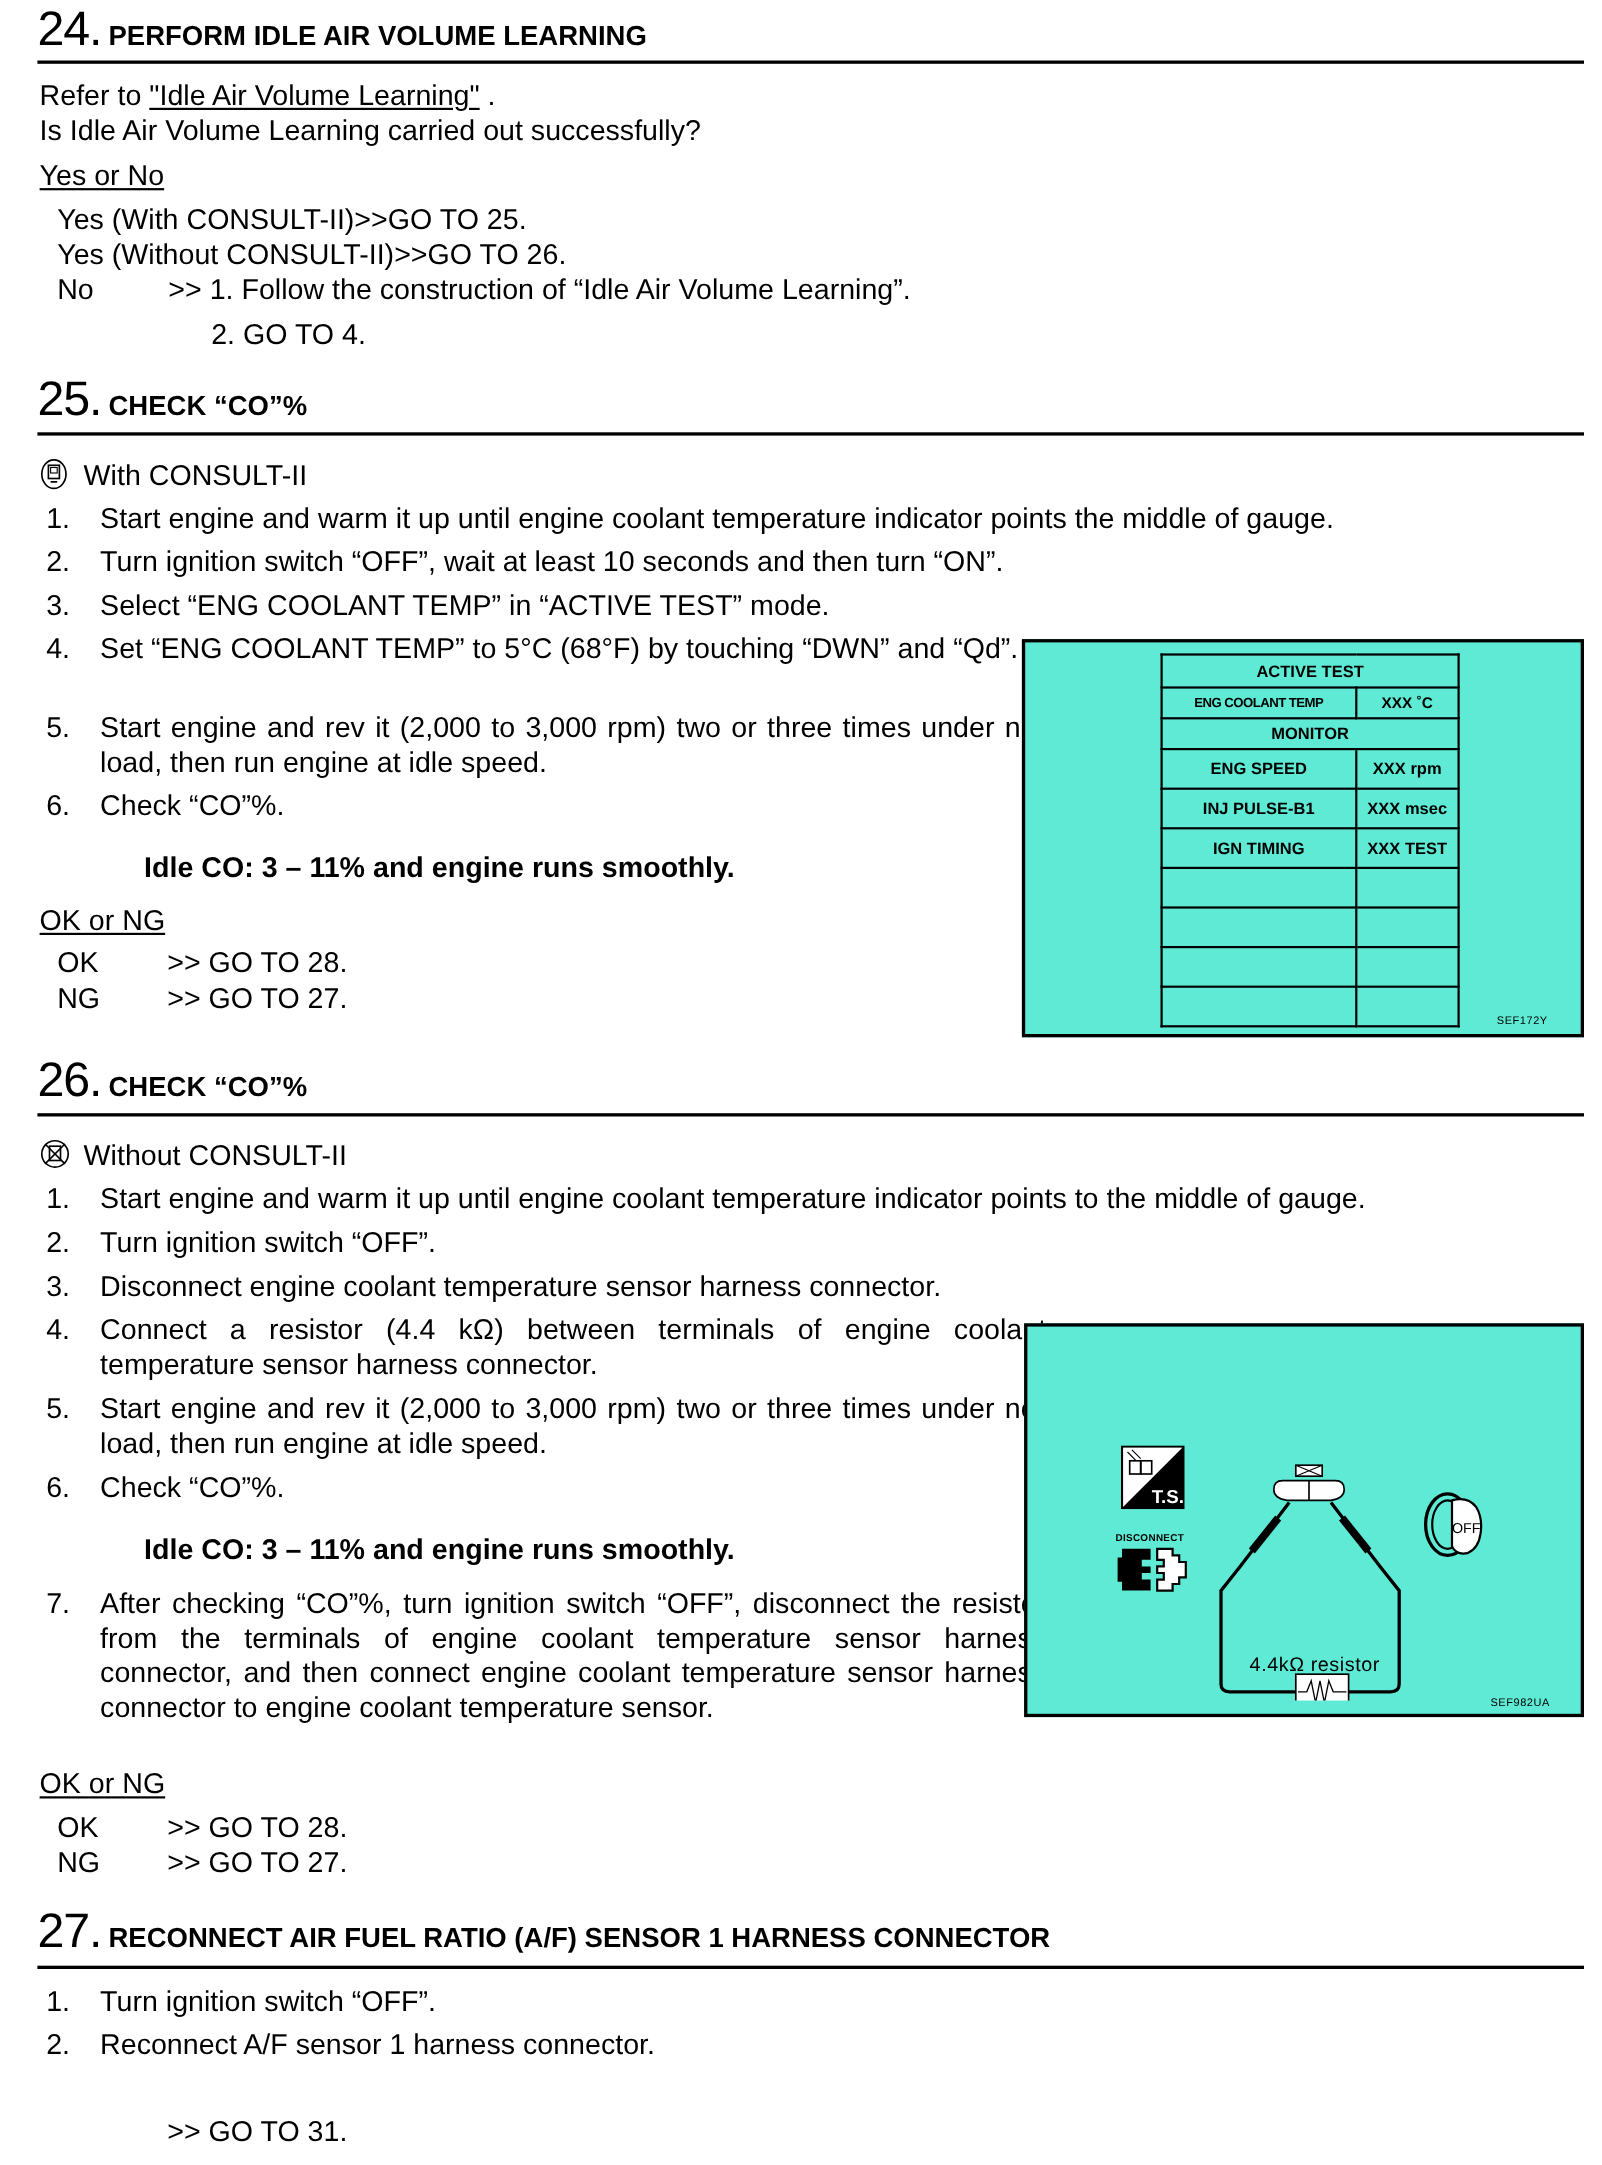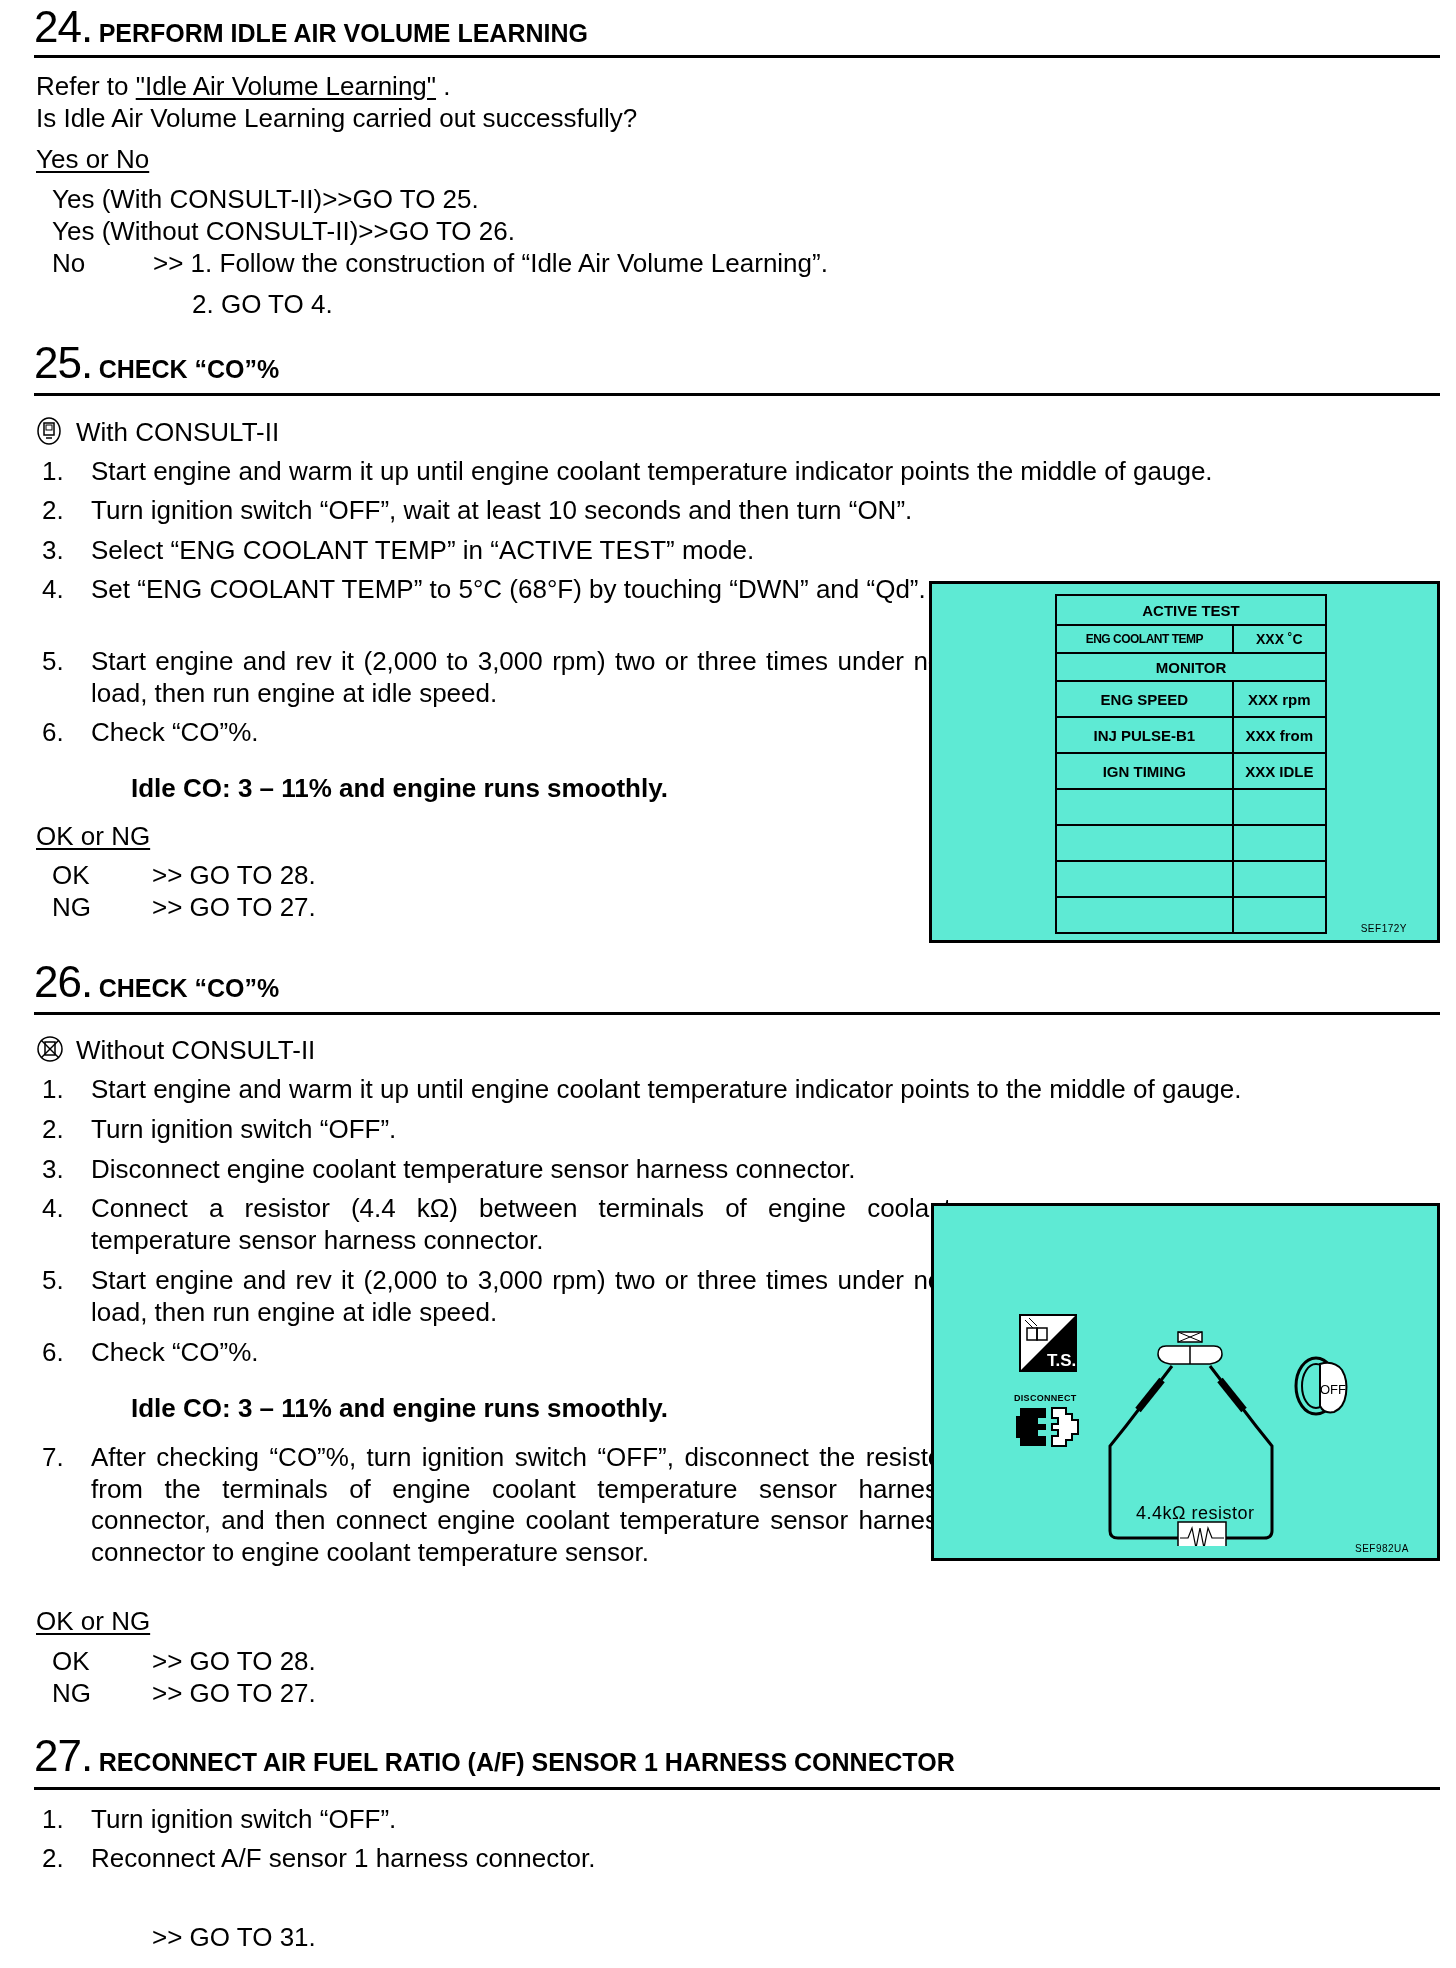--- a/index.html
+++ b/index.html
@@ -119,25 +119,25 @@
     </tr>
     <tr>
           <td colspan="2" style="height:26px;">MONITOR</td>
         </tr>
     <tr>
           <td style="height:33px;">ENG SPEED</td>
           <td>XXX rpm</td>
         </tr>
     <tr>
           <td style="height:33px;text-align:center;">INJ PULSE-B1</td>
-          <td>XXX from</td>
+          <td>XXX msec</td>
         </tr>
     <tr>
           <td style="height:33px;">IGN TIMING</td>
-          <td>XXX IDLE</td>
+          <td>XXX TEST</td>
         </tr>
     <tr>
           <td style="height:33px;"></td>
           <td></td>
         </tr>
     <tr>
           <td style="height:33px;"></td>
           <td></td>
         </tr>
     <tr>

